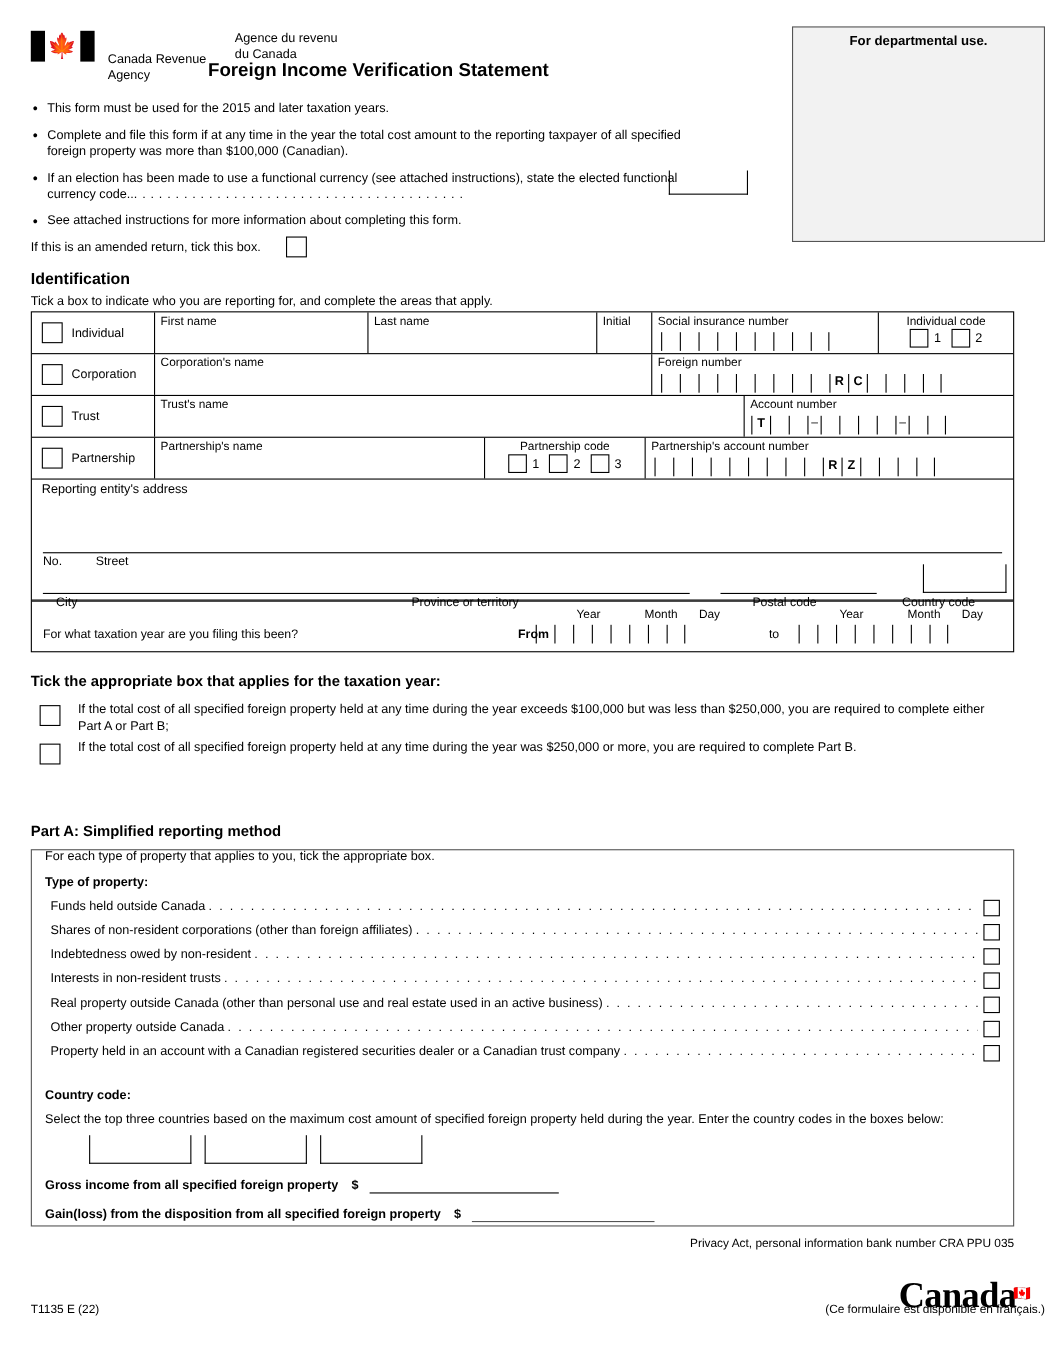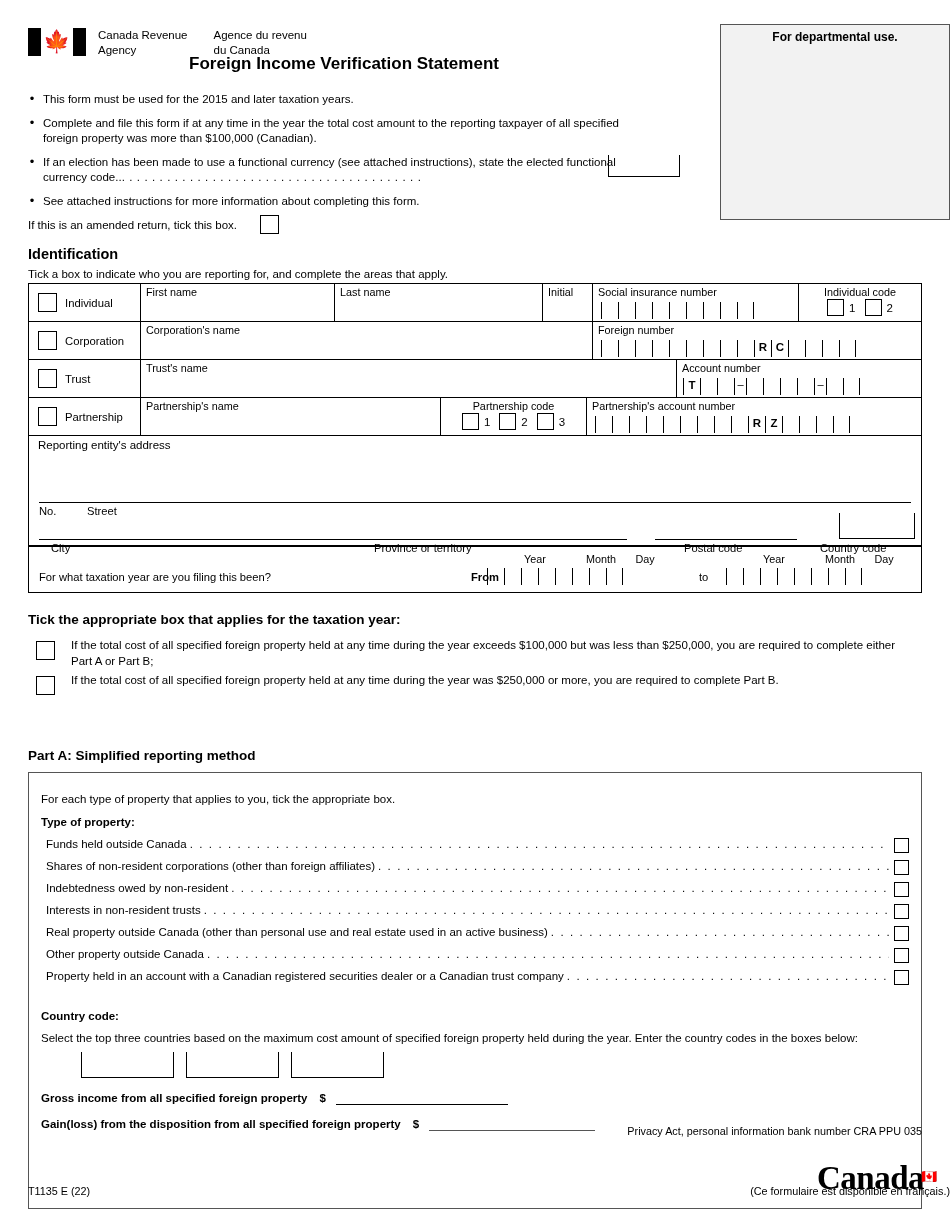--- a/index.html
+++ b/index.html
@@ -17,21 +17,21 @@
   
   .hdr { position:relative; height: 62px; }
   .flag-wordmark { position:absolute; left:0; top:6px; display:flex; align-items:flex-start; gap:12px; }
   .flag { width:58px; height:28px; position:relative; flex:none; }
   .flag .bar { position:absolute; top:0; width:13px; height:28px; background:#000; }
   .flag .bl { left:0; } .flag .br { right:0; }
   .flag .mid { position:absolute; left:13px; top:0; width:32px; height:28px; background:#fff; }
   .flag .leaf { position:absolute; left:50%; top:50%; transform:translate(-50%,-50%); font-size:22px; line-height:1; color:#000; }
   .wordmark { display:flex; gap:26px; font-size:11.5px; line-height:1.28; }
   .wordmark div { white-space:pre-line; }
-  .wm-en { font-weight:400; }
+  .wm-en { font-weight:400;margin-top:19px; }
   .wm-fr { font-weight:400; }
 
   .protected { position:absolute; right:0; top:4px; font-size:12.5px; text-align:right; white-space:nowrap; }
   .protected b { font-weight:bold; }
 
   .dept-box {
     position:absolute; right:0; top:24px; width:230px; height:196px;
     border:1.2px solid #555; background:#f2f2f2;
     text-align:center; padding-top:5px; font-weight:bold; font-size:12px;
   }
@@ -94,21 +94,21 @@
   .dlabel { position:absolute; font-size:10.8px; text-align:center; }
 
   
   #tick-h { position:absolute; left:28px; top:612px; font-size:13.5px; font-weight:bold; }
   .tickrow { position:absolute; display:flex; gap:16px; }
   .tickrow .bx { flex:none; margin-top:3px; }
   .tickrow .tx { line-height:1.38; }
 
   
   #partA-h { position:absolute; left:28px; top:748px; font-size:13.5px; font-weight:bold; }
-  .partA { position:absolute; left:28px; top:772px; width:894px; height:437px; border:1.2px solid #555; padding:20px 12px; }
+  .partA { position:absolute; left:28px; top:772px; width:894px; height:343px; border:1.2px solid #555; padding:0 12px; }
   .pa-intro { margin-bottom:11px; }
   .pa-sub { font-weight:bold; margin-bottom:10px; }
   .proprow { display:flex; align-items:flex-start; margin-bottom:7px; }
   .proprow .pname { white-space:nowrap; padding-left:5px; }
   .proprow .leaders { flex:1; overflow:hidden; white-space:nowrap; margin:0 3px; letter-spacing:1.6px; }
   .proprow .pbox { flex:none; width:15px; height:15px; border:1.3px solid #000; margin-left:2px; }
 
   .cc-h { font-weight:bold; margin-top:25px; margin-bottom:10px; }
   .cc-intro { margin-bottom:8px; }
   .ccboxes { display:flex; gap:12px; margin-left:40px; margin-bottom:14px; }

